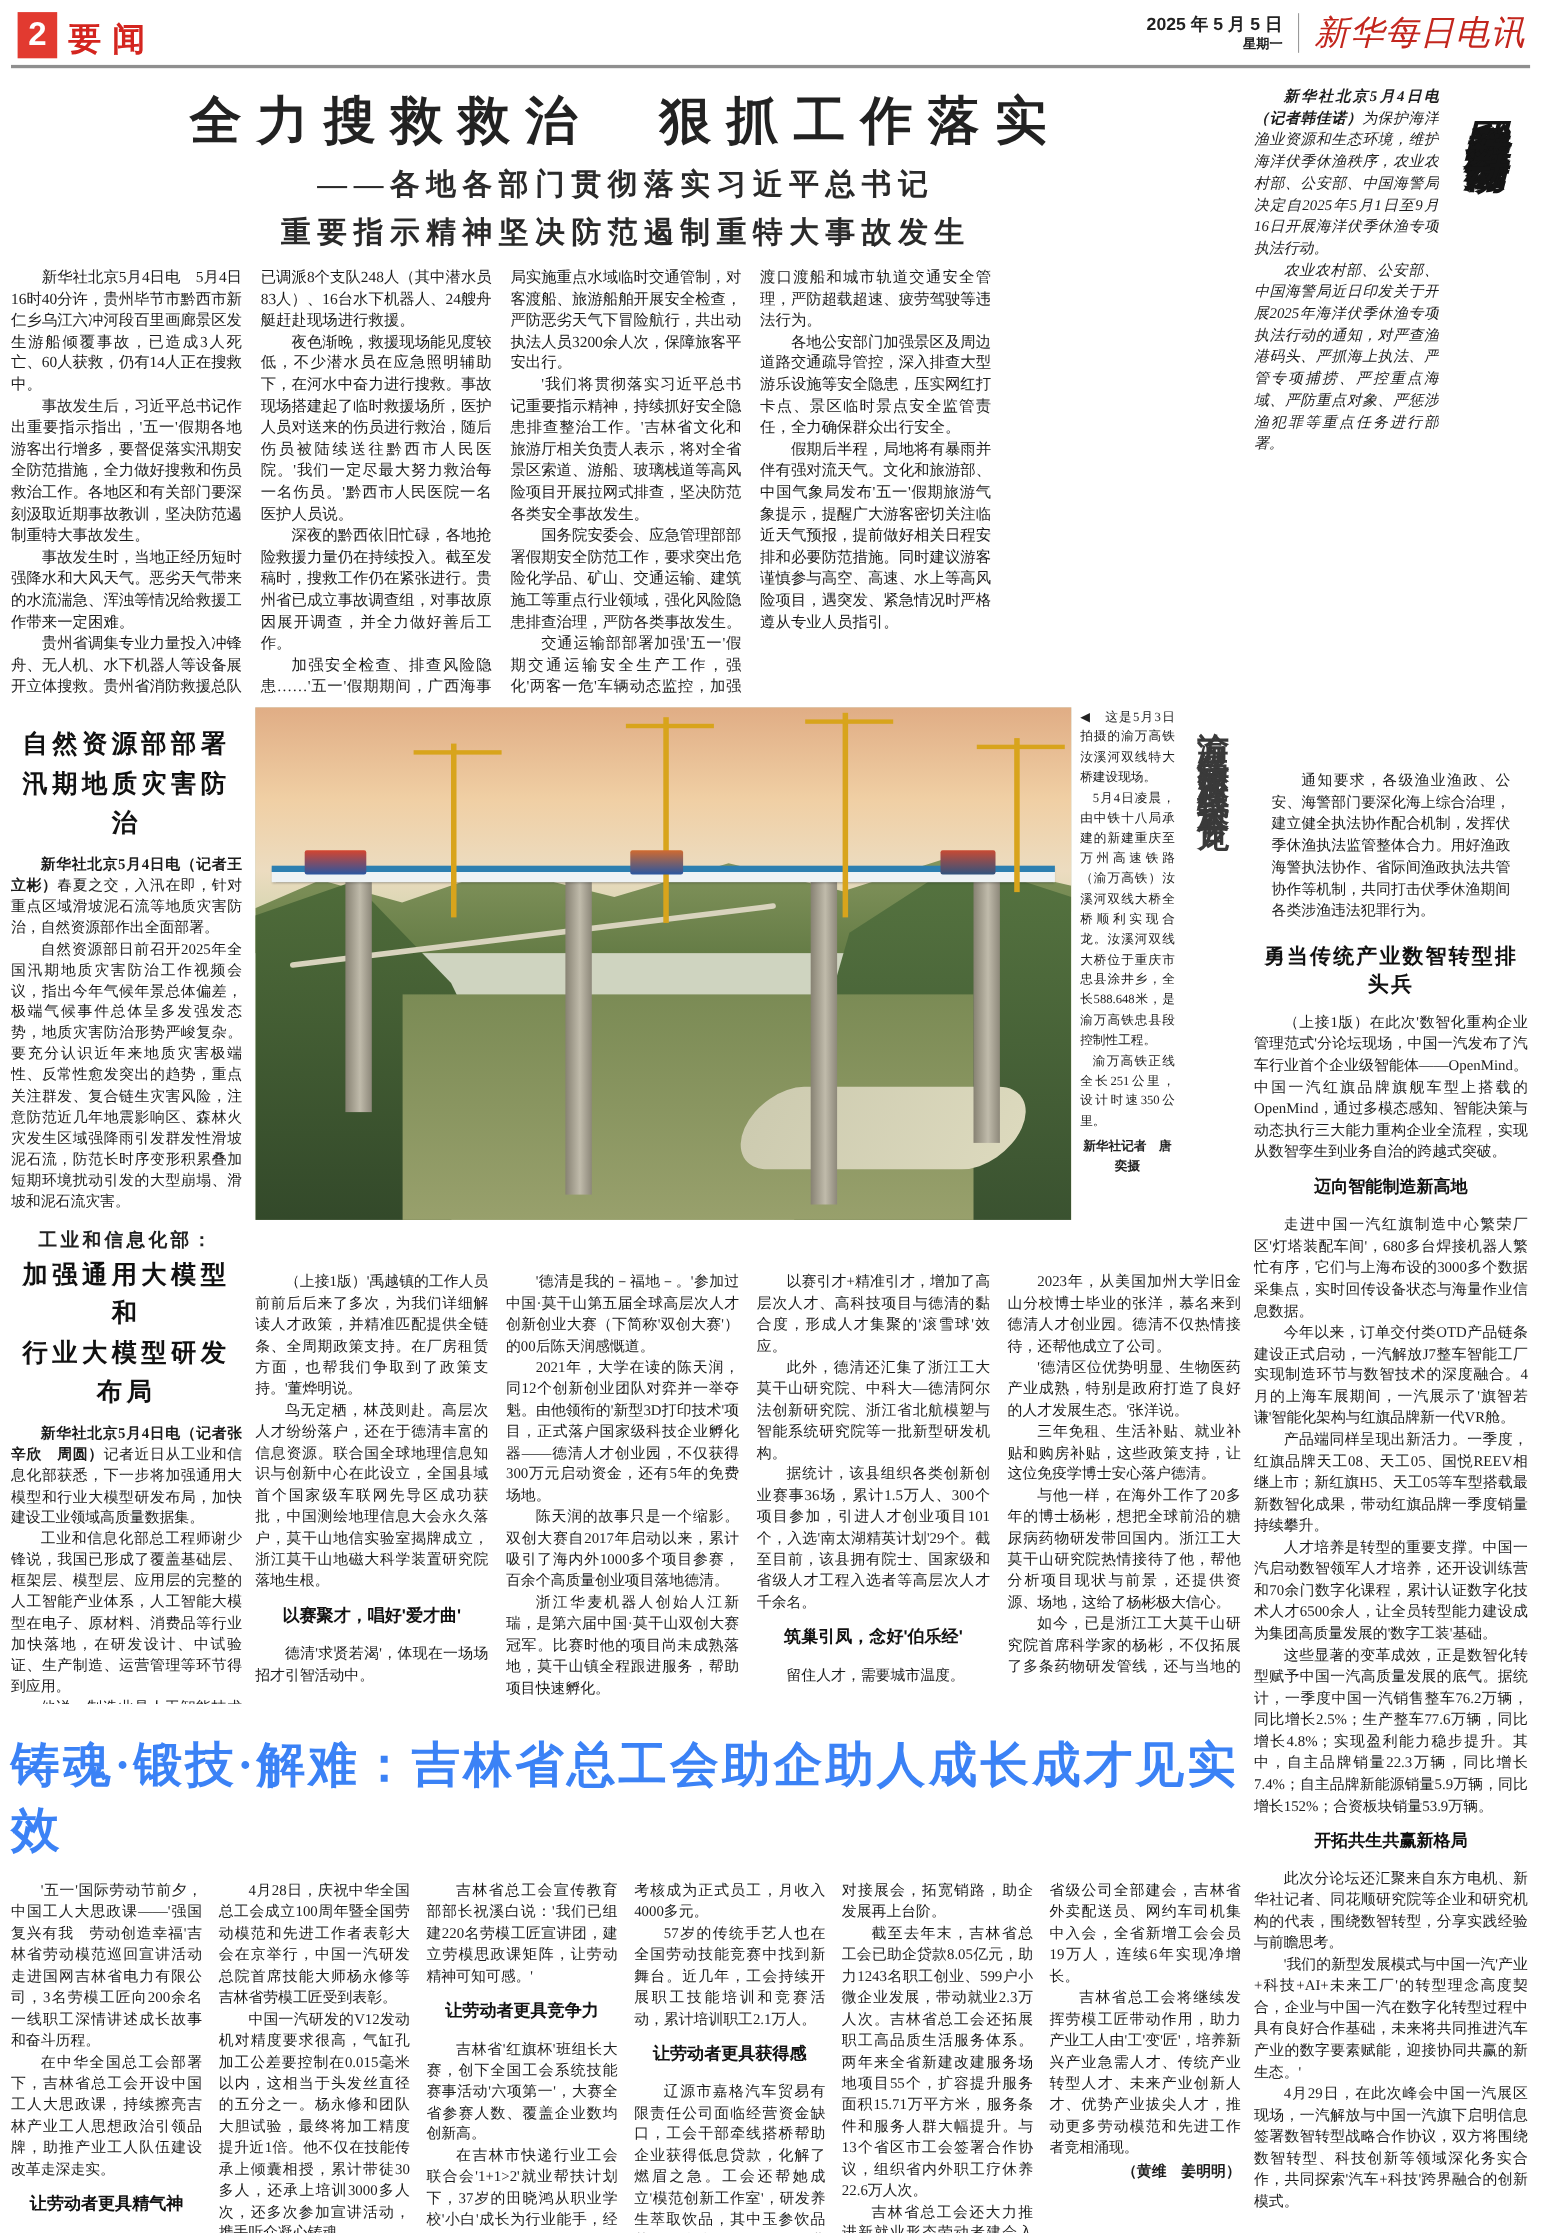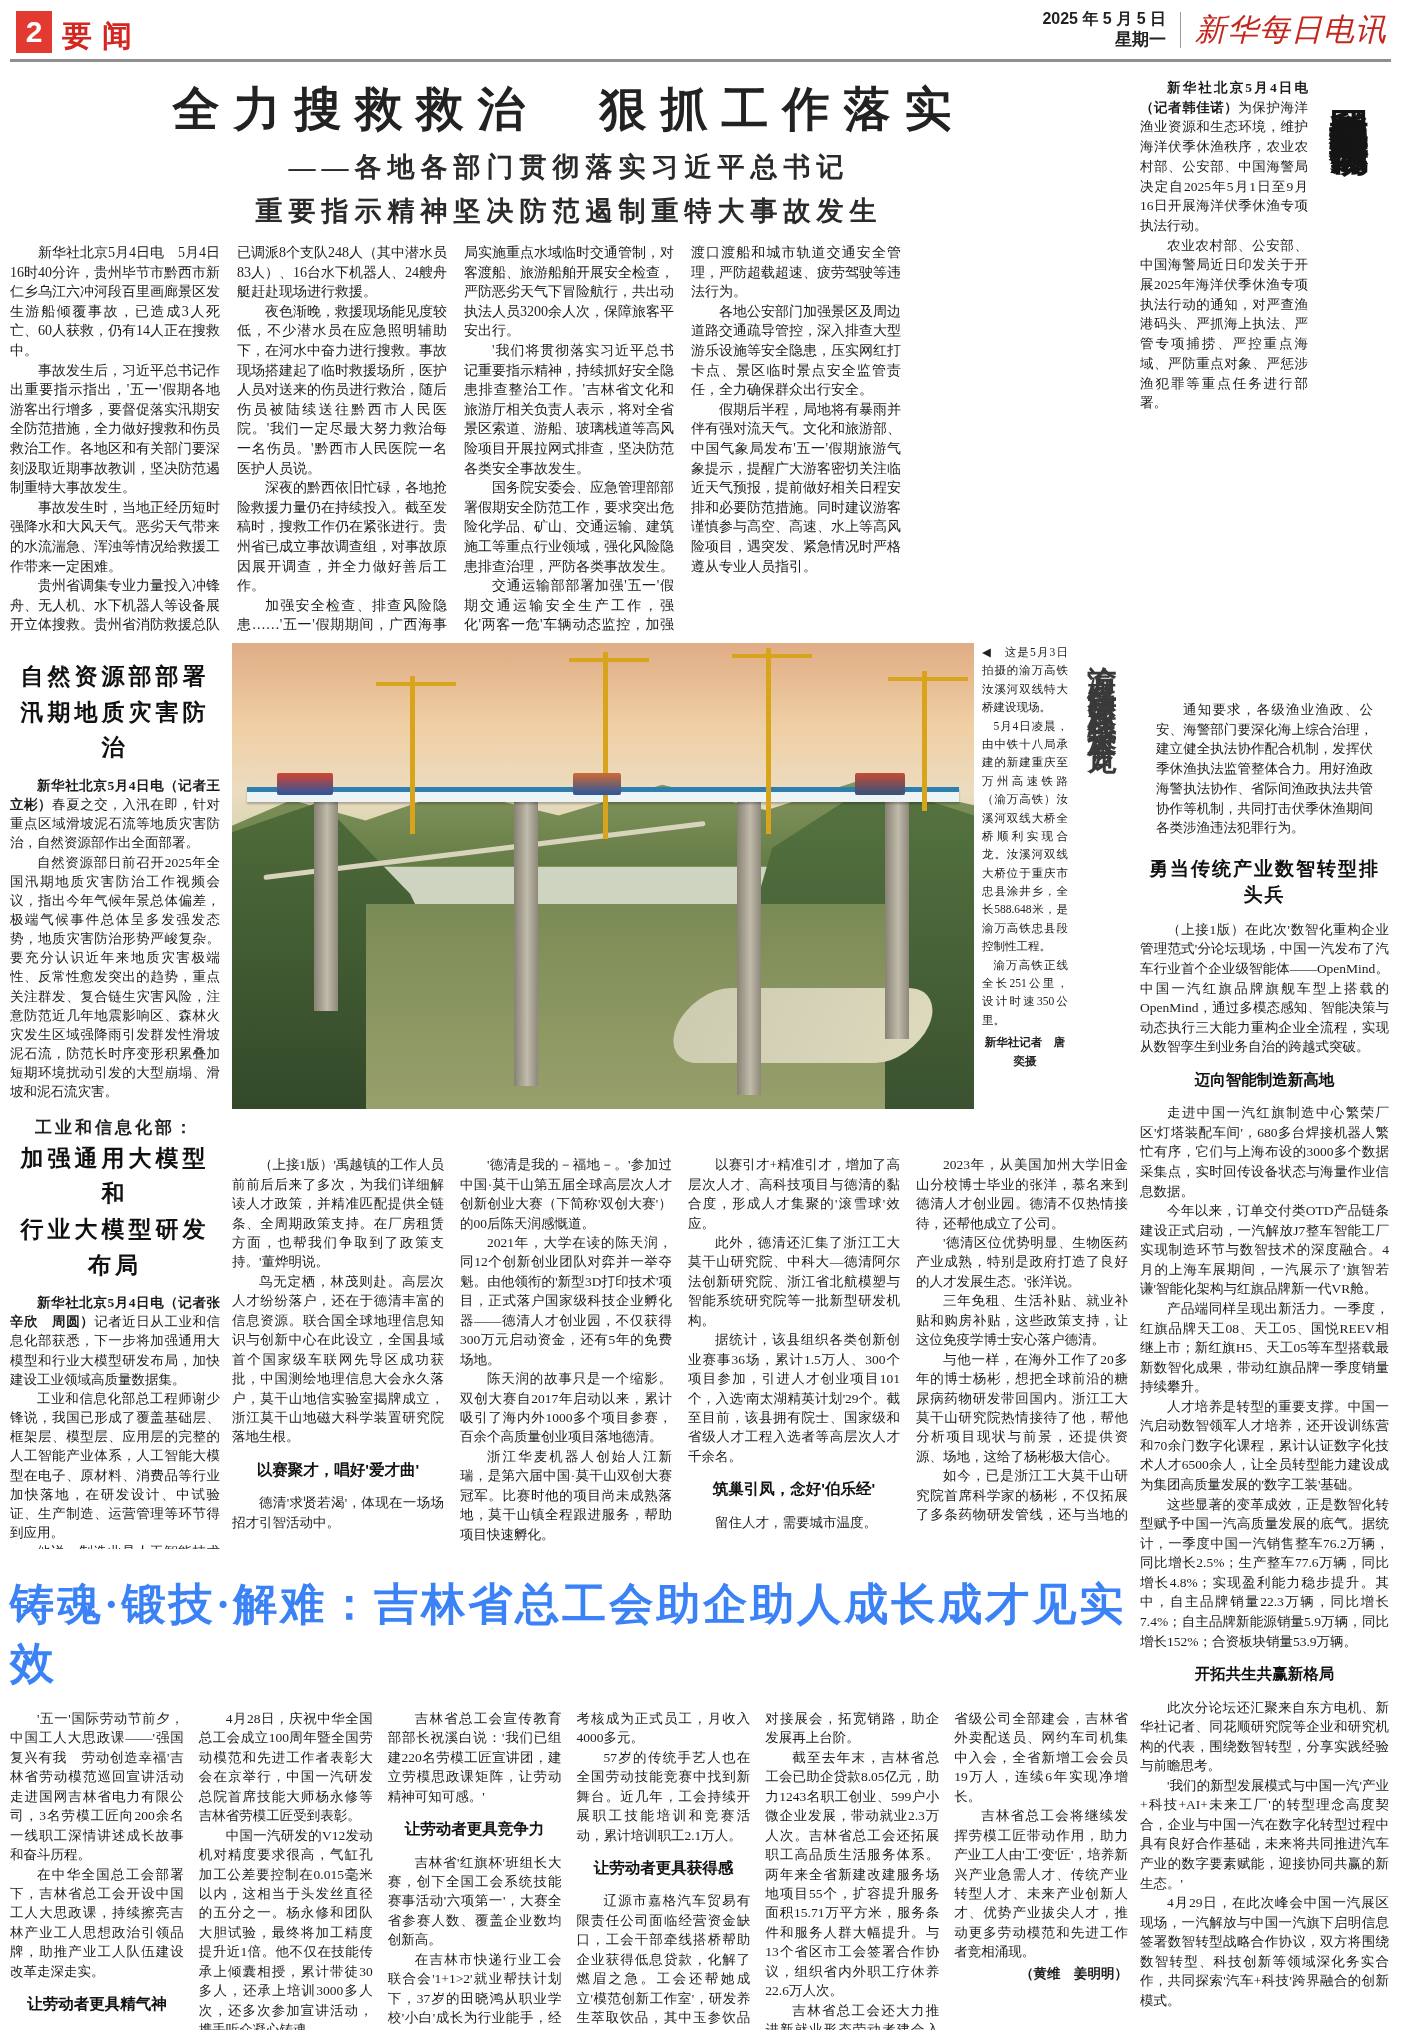--- a/index.html
+++ b/index.html
@@ -6,21 +6,21 @@
   .page{position:relative;width:1401px;height:2030px;background:#ffffff;margin:0 auto;
         font-family:"Liberation Serif","DejaVu Serif",serif;color:#1c1c1c;overflow:hidden;}
   
   .hdr{height:62px;margin:0 10px;border-bottom:3px solid #8f8f8f;display:flex;align-items:flex-end;justify-content:space-between;padding:6px 4px 6px 6px;box-sizing:border-box;}
   .hdr-left{display:flex;align-items:flex-end;gap:10px;}
   .pagenum{width:36px;height:42px;background:#e23a30;color:#fff;font-weight:bold;font-size:30px;display:flex;align-items:center;justify-content:center;font-family:"Liberation Sans",sans-serif;}
   .section-label{color:#d4251f;font-size:30px;font-weight:bold;letter-spacing:10px;line-height:1;padding-bottom:2px;}
   .hdr-right{display:flex;align-items:center;gap:14px;padding-bottom:2px;}
   .dateblock{text-align:right;font-family:"Liberation Sans",sans-serif;color:#222;line-height:1.25;}
   .dateblock .d1{font-size:16px;font-weight:bold;}
-  .dateblock .d2{font-size:17px;font-weight:bold;}
+  .dateblock .d2{font-size:12px;font-weight:bold;}
   .hdr-div{width:1px;height:36px;background:#9a9a9a;}
   .masthead{color:#c3261d;font-size:31px;font-weight:400;letter-spacing:1px;font-style:italic;}
   
   .content{display:flex;gap:12px;padding:2px 10px 0 10px;}
   .left-main{width:1118px;flex:0 0 auto;}
   .right-sb{width:249px;flex:0 0 auto;border-left:0;}
   
   .ms-head{margin:14px 0 4px 0;text-align:center;font-weight:900;font-size:47px;letter-spacing:14px;color:#222;}
   .ms-sub{text-align:center;font-weight:bold;font-size:27px;letter-spacing:6px;color:#2a2a2a;margin-top:8px;}
   .ms-body{height:394px;margin-top:14px;column-count:5;column-gap:17px;column-fill:auto;overflow:hidden;
@@ -69,21 +69,21 @@
   .vtext{writing-mode:vertical-rl;text-orientation:upright;font-size:29px;letter-spacing:6px;font-weight:600;color:#3a3a3a;line-height:1;}
   
   .colflow{font-size:13.5px;line-height:1.44;text-align:justify;}
   .deqing{height:428px;margin-top:10px;column-count:4;column-gap:16px;column-fill:auto;overflow:hidden;}
   .subhead{font-family:"Liberation Sans",sans-serif;font-weight:bold;font-size:15.5px;text-align:center;text-indent:0 !important;margin:12px 0 !important;break-inside:avoid;color:#111;}
   .byline-r{text-align:right;font-weight:bold;text-indent:0 !important;margin-top:2px !important;}
   
   .jl-head{margin:26px 0 16px 0;font-weight:900;font-size:44px;letter-spacing:3px;color:#3b82f6;}
   .jl-body{height:352px;column-count:6;column-gap:15px;column-fill:auto;overflow:hidden;}
   
-  .fish-row{display:flex;height:606px;margin-top:14px;}
+  .fish-row{display:flex;height:606px;margin-top:14px;font-style:italic;}
   .fish-body{width:168px;flex:0 0 auto;font-size:13.5px;line-height:1.46;text-align:justify;overflow:hidden;}
   .fish-body p{margin:0;text-indent:2em;}
   .fish-vt{flex:1;display:flex;justify-content:center;}
   .fish-vt .vbig{writing-mode:vertical-rl;text-orientation:upright;font-weight:900;font-size:39px;letter-spacing:2px;line-height:1.05;color:#151515;}
   .fish-wide{font-size:13.5px;line-height:1.46;text-align:justify;margin-top:4px;}
   .fish-wide p{margin:16px;text-indent:2em;}
   .faw{margin-top:18px;}
   .faw-h{font-family:"Liberation Sans",sans-serif;text-align:center;font-weight:bold;font-size:19px;letter-spacing:2px;margin:10px 0 12px 0;color:#111;}
   .faw-body{font-size:13.5px;line-height:1.45;text-align:justify;overflow:hidden;height:1150px;}
   .faw-body p{margin:0;text-indent:2em;}

